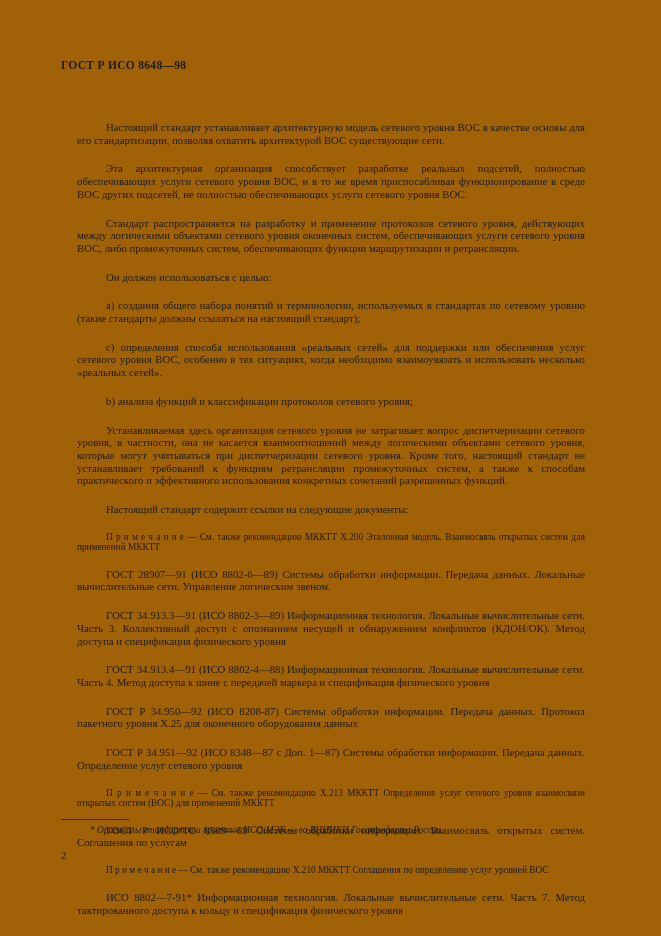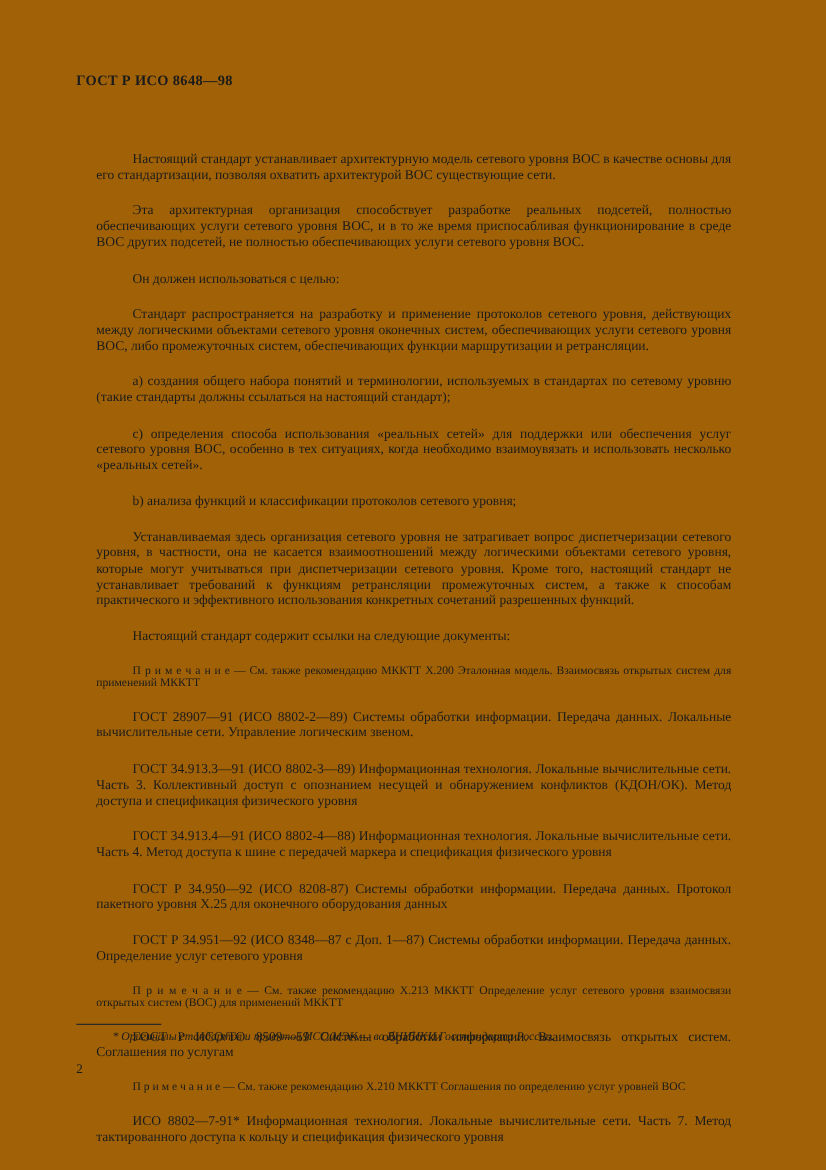--- a/index.html
+++ b/index.html
@@ -80,32 +80,32 @@
 </head>
 <body>
 
 <div class="page">
 
   <div class="doc-header">ГОСТ Р ИСО 8648—98</div>
 
   <div class="content">
     <p>Настоящий стандарт устанавливает архитектурную модель сетевого уровня ВОС в качестве основы для его стандартизации, позволяя охватить архитектурой ВОС существующие сети.</p>
     <p>Эта архитектурная организация способствует разработке реальных подсетей, полностью обеспечивающих услуги сетевого уровня ВОС, и в то же время приспосабливая функционирование в среде ВОС других подсетей, не полностью обеспечивающих услуги сетевого уровня ВОС.</p>
+    <p>Стандарт распространяется на разработку и применение протоколов сетевого уровня, действующих между логическими объектами сетевого уровня оконечных систем, обеспечивающих услуги сетевого уровня ВОС, либо промежуточных систем, обеспечивающих функции маршрутизации и ретрансляции.</p>
     <p>Он должен использоваться с целью:</p>
-    <p>Стандарт распространяется на разработку и применение протоколов сетевого уровня, действующих между логическими объектами сетевого уровня оконечных систем, обеспечивающих услуги сетевого уровня ВОС, либо промежуточных систем, обеспечивающих функции маршрутизации и ретрансляции.</p>
     <p>а) создания общего набора понятий и терминологии, используемых в стандартах по сетевому уровню (такие стандарты должны ссылаться на настоящий стандарт);</p>
     <p>с) определения способа использования «реальных сетей» для поддержки или обеспечения услуг сетевого уровня ВОС, особенно в тех ситуациях, когда необходимо взаимоувязать и использовать несколько «реальных сетей».</p>
     <p>b) анализа функций и классификации протоколов сетевого уровня;</p>
     <p>Устанавливаемая здесь организация сетевого уровня не затрагивает вопрос диспетчеризации сетевого уровня, в частности, она не касается взаимоотношений между логическими объектами сетевого уровня, которые могут учитываться при диспетчеризации сетевого уровня. Кроме того, настоящий стандарт не устанавливает требований к функциям ретрансляции промежуточных систем, а также к способам практического и эффективного использования конкретных сочетаний разрешенных функций.</p>
 
 
     <p>Настоящий стандарт содержит ссылки на следующие документы:</p>
 
     <p class="note">П р и м е ч а н и е — См. также рекомендацию МККТТ Х.200 Эталонная модель. Взаимосвязь открытых систем для применений МККТТ</p>
-    <p>ГОСТ 28907—91 (ИСО 8802-2—89) Системы обработки информации. Передача данных. Локальные вычислительные сети. Управление логическим звеном.</p>
+    <p>ГОСТ 28907—91 (ИСО 8802-6—89) Системы обработки информации. Передача данных. Локальные вычислительные сети. Управление логическим звеном.</p>
     <p>ГОСТ 34.913.3—91 (ИСО 8802-3—89) Информационная технология. Локальные вычислительные сети. Часть 3. Коллективный доступ с опознанием несущей и обнаружением конфликтов (КДОН/ОК). Метод доступа и спецификация физического уровня</p>
     <p>ГОСТ 34.913.4—91 (ИСО 8802-4—88) Информационная технология. Локальные вычислительные сети. Часть 4. Метод доступа к шине с передачей маркера и спецификация физического уровня</p>
     <p>ГОСТ Р 34.950—92 (ИСО 8208-87) Системы обработки информации. Передача данных. Протокол пакетного уровня Х.25 для оконечного оборудования данных</p>
     <p>ГОСТ Р 34.951—92 (ИСО 8348—87 с Доп. 1—87) Системы обработки информации. Передача данных. Определение услуг сетевого уровня</p>
     <p class="note">П р и м е ч а н и е — См. также рекомендацию  Х.213  МККТТ Определение услуг сетевого уровня взаимосвязи открытых систем (ВОС) для применений МККТТ</p>
     <p>ГОСТ Р ИСО/ТО 8509—59 Системы обработки информации. Взаимосвязь открытых систем. Соглашения по услугам</p>
     <p class="note">П р и м е ч а н и е — См. также рекомендацию  Х.210  МККТТ Соглашения по определению услуг уровней ВОС</p>
     <p>ИСО 8802—7-91* Информационная технология. Локальные вычислительные сети. Часть 7. Метод тактированного доступа к кольцу и спецификация физического уровня</p>
   </div>
 

